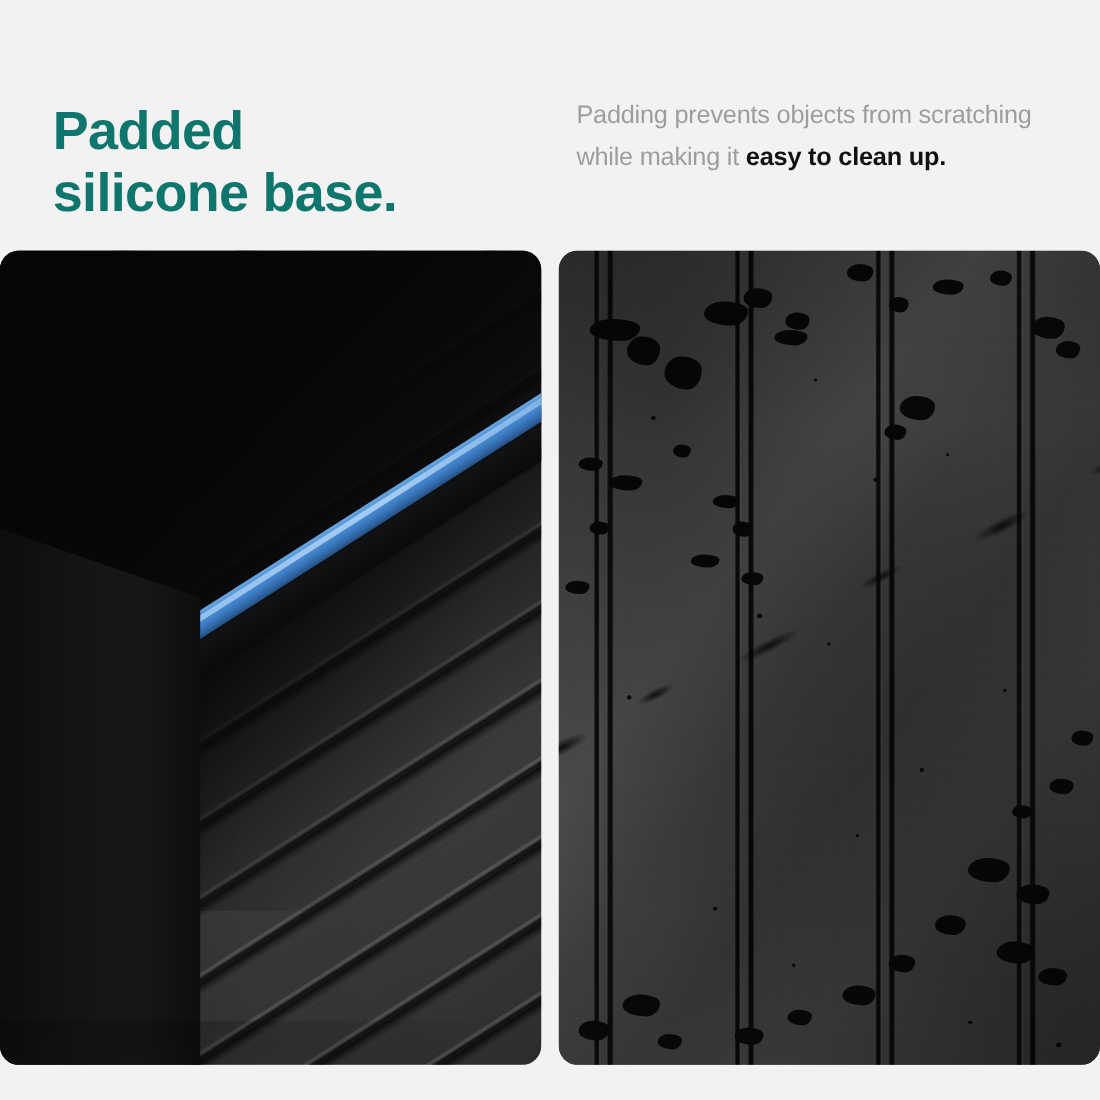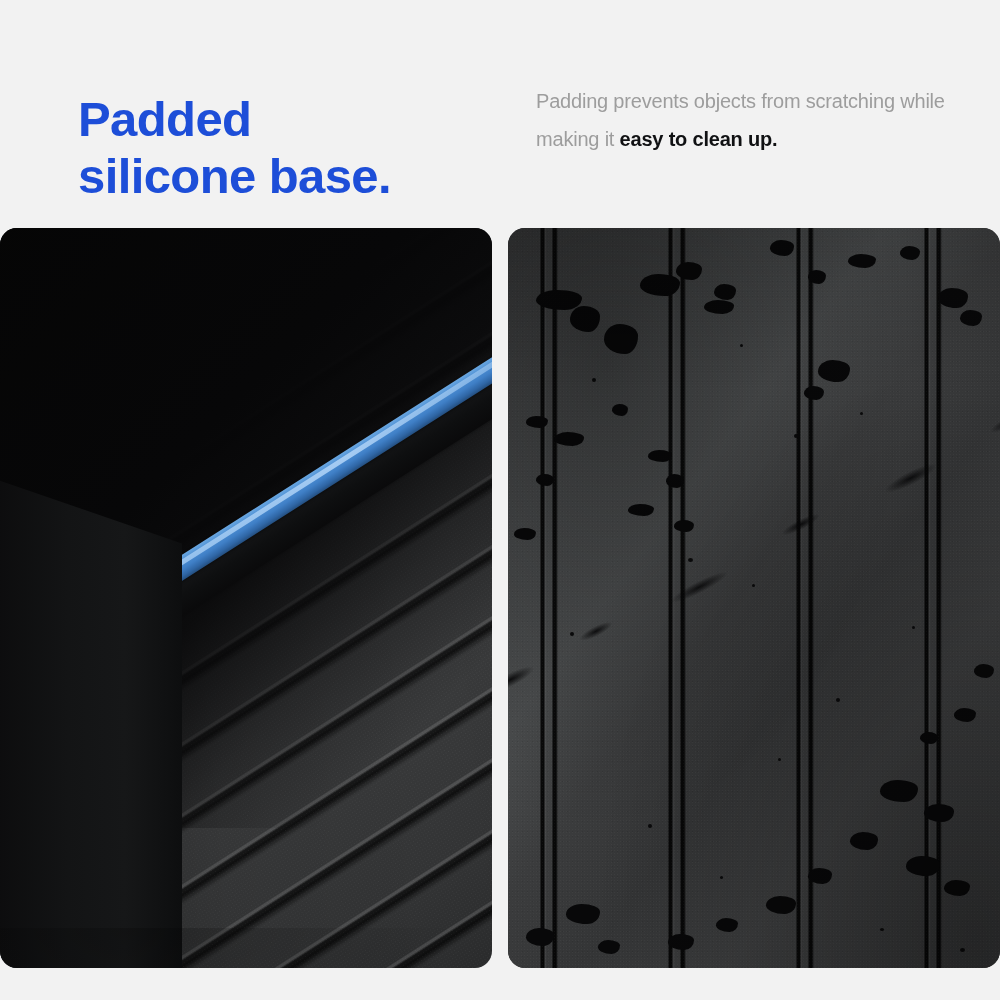--- a/index.html
+++ b/index.html
@@ -25,30 +25,29 @@
   }
   .headline {
     position: absolute;
     left: 48px;
     top: 58px;
     width: 430px;
     font-size: 49px;
     line-height: 57px;
     font-weight: 700;
     letter-spacing: -0.6px;
-    color: #1d4ed8;
+    color: #0f766e;
     white-space: pre-line;
-    margin-left: 30px;
   }
   .subcopy {
     position: absolute;
-    left: 536px;
+    left: 524px;
     top: 62px;
     width: 440px;
-    font-size: 20px;
+    font-size: 23px;
     line-height: 38px;
     font-weight: 400;
     letter-spacing: -0.2px;
     color: #9d9d9d;
   }
   .subcopy .emph {
     color: #101113;
     font-weight: 700;
   }
 

